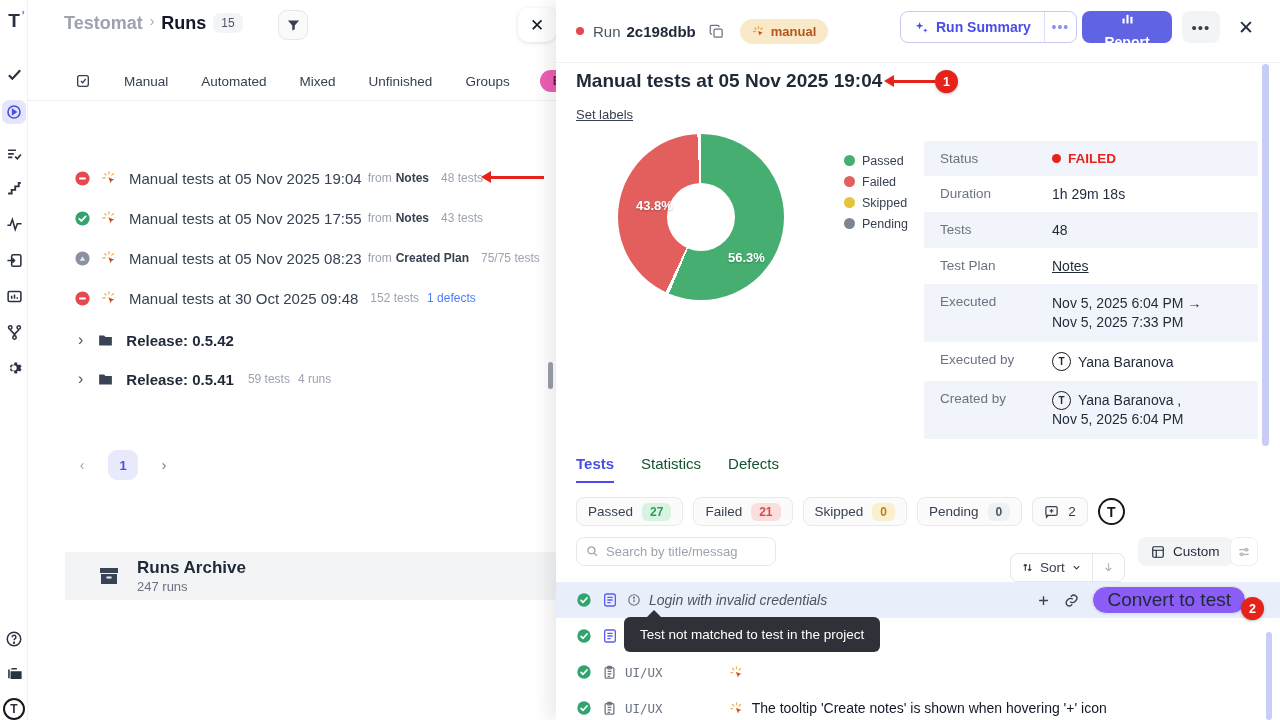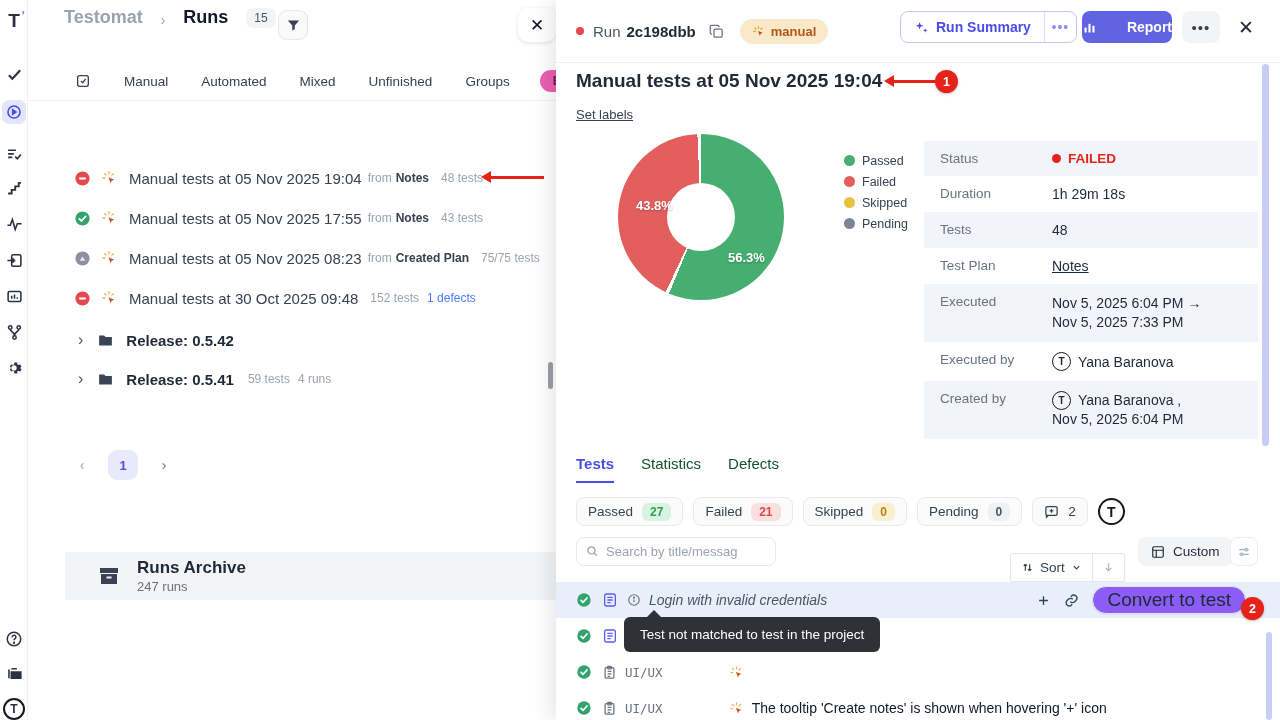--- a/index.html
+++ b/index.html
@@ -13,21 +13,21 @@
   .rail-ic { position:absolute; left:0; width:28px; display:flex; justify-content:center; color:#2a3142; }
   .rail-active { position:absolute; left:2px; width:24px; height:24px; background:#e3e5fb;
     border-radius:7px; display:flex; align-items:center; justify-content:center; color:#4a4de6; }
   .logo-t { font-weight:bold; font-size:19px; color:#2a3142; position:relative; }
   .logo-t::after { content:"'"; font-size:13px; position:absolute; top:-2px; right:-5px; color:#7d86f8; }
   .rail-avatar { width:22px; height:22px; border-radius:50%; border:2px solid #17181c;
     display:flex; align-items:center; justify-content:center; font-weight:bold; font-size:12px; }
 
   
   .left { position:absolute; left:28px; top:0; width:528px; height:720px; background:#fff; overflow:hidden; }
-  .crumbs { position:absolute; left:36px; top:7px; display:flex; align-items:flex-end; gap:18px; }
+  .crumbs { position:absolute; left:36px; top:13px; display:flex; align-items:flex-start; gap:7px; }
   .crumb-proj { font-size:18px; font-weight:600; color:#9ca3af; }
   .crumb-sep { font-size:14px; color:#9ca3af; }
   .crumb-cur { font-size:18px; font-weight:700; color:#111827; }
   .count-badge { background:#f3f4f6; border-radius:7px; font-size:12px; color:#4b5563; padding:3px 8px; font-weight:400; }
   .filter-btn { position:absolute; left:250px; top:10px; width:30px; height:30px; border:1px solid #e5e7eb;
     border-radius:9px; background:#fafafa; display:flex; align-items:center; justify-content:center; }
   .search-pill { position:absolute; left:292px; top:10px; width:192px; height:30px; border:1px solid #e5e7eb;
     border-radius:10px; background:#fff; display:flex; align-items:center; padding:0 10px; gap:7px; }
   .search-pill input { border:none; outline:none; font-size:13px; width:140px; color:#374151;
     font-family:"Liberation Sans", sans-serif; }
@@ -87,21 +87,21 @@
   .copy-ic { margin-left:13px; color:#6b7280; }
   .manual-pill { margin-left:16px; background:#fae9c8; border-radius:14px; padding:5px 12px;
     display:flex; align-items:center; gap:6px; font-size:13px; font-weight:600; color:#b4561b; }
   .rs-group { position:absolute; left:344px; top:11px; height:32px; display:flex; border:1px solid #c6c8f0;
     border-radius:8px; background:#fff; overflow:hidden; }
   .rs-main { display:flex; align-items:center; gap:7px; padding:0 13px; color:#4a4de6; font-size:14px; font-weight:600; }
   .rs-more { width:32px; display:flex; align-items:center; justify-content:center; border-left:1px solid #dddef6;
     color:#8b8ff0; font-size:14px; letter-spacing:1px; }
   .report-btn { position:absolute; left:526px; top:11px; height:32px; width:90px; background:#6064e3;
     border-radius:8px; color:#fff; font-size:14px; font-weight:600; display:flex; align-items:center;
-    justify-content:space-between; gap:8px; }
+    justify-content:space-between; gap:8px;flex-direction:column; }
   .more-btn { position:absolute; left:626px; top:11px; height:32px; width:38px; background:#f3f4f6;
     border-radius:8px; color:#374151; display:flex; align-items:center; justify-content:center;
     font-size:15px; letter-spacing:1px; }
   .close-x { position:absolute; left:676px; top:13px; width:28px; height:28px; display:flex;
     align-items:center; justify-content:center; font-size:19px; color:#1f2937; }
 
   .rd-title { position:absolute; left:20px; top:70px; font-size:19px; font-weight:700; color:#1f2937; }
   .ann1-arrow { position:absolute; left:337px; top:80px; width:40px; }
   .ann-badge { position:absolute; width:23px; height:23px; border-radius:50%; background:#e5231b; color:#fff;
     font-size:12.5px; font-weight:700; display:flex; align-items:center; justify-content:center;
@@ -153,21 +153,21 @@
   .b-gray { background:#eff0f2; color:#4b5563; }
   .chip-avatar { width:27px; height:27px; border-radius:50%; border:2.5px solid #17181c; display:flex;
     align-items:center; justify-content:center; font-size:14px; font-weight:bold; color:#17181c; }
 
   .row2search { position:absolute; left:20px; top:537px; width:200px; height:29px; border:1px solid #e5e7eb;
     border-radius:8px; display:flex; align-items:center; gap:7px; padding:0 9px; }
   .row2search input { border:none; outline:none; font-size:13px; width:150px; color:#374151;
     font-family:"Liberation Sans", sans-serif; }
   .row2search input::placeholder { color:#9ca3af; }
   .sort-group { position:absolute; left:454px; top:553px; height:29px; display:flex; border:1px solid #e5e7eb;
-    border-radius:2px; overflow:hidden; background:#fff; }
+    border-radius:8px; overflow:hidden; background:#fff; }
   .sort-main { display:flex; align-items:center; gap:6px; padding:0 10px; font-size:13.5px; color:#374151; }
   .sort-dl { width:32px; display:flex; align-items:center; justify-content:center; border-left:1px solid #e5e7eb;
     color:#b6bac2; }
   .custom-btn { position:absolute; left:582px; top:537px; height:29px; background:#f3f4f6; border-radius:8px;
     display:flex; align-items:center; gap:8px; padding:0 13px; font-size:13.5px; color:#1f2937; }
   .sliders-btn { position:absolute; left:674px; top:537px; width:28px; height:29px; border:1px solid #eceef0;
     border-radius:8px; display:flex; align-items:center; justify-content:center; color:#aab0ba; background:#fff; }
 
   
   .trow { position:absolute; left:0; width:724px; height:36px; display:flex; align-items:center; }

